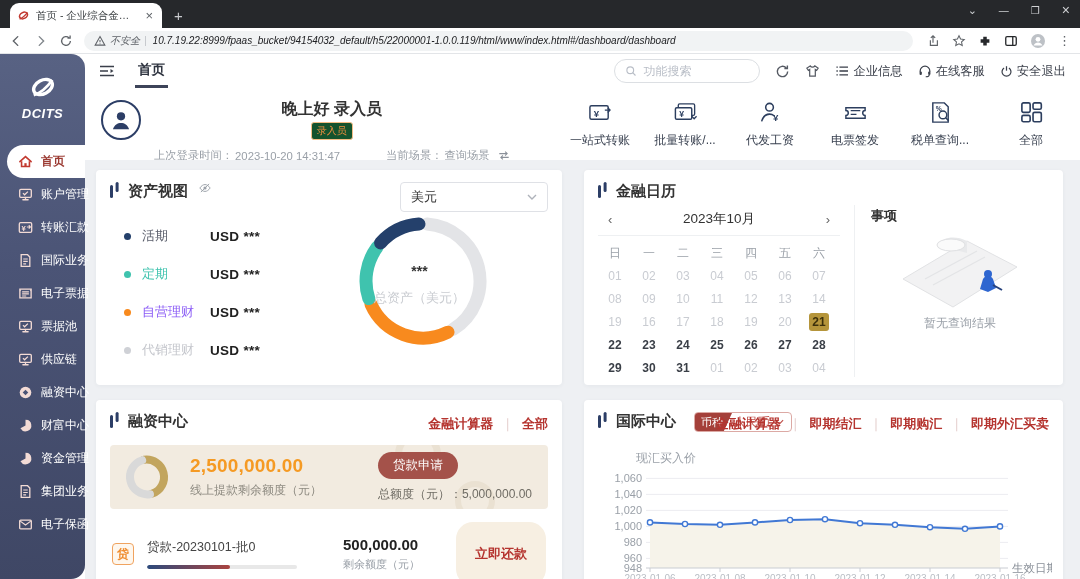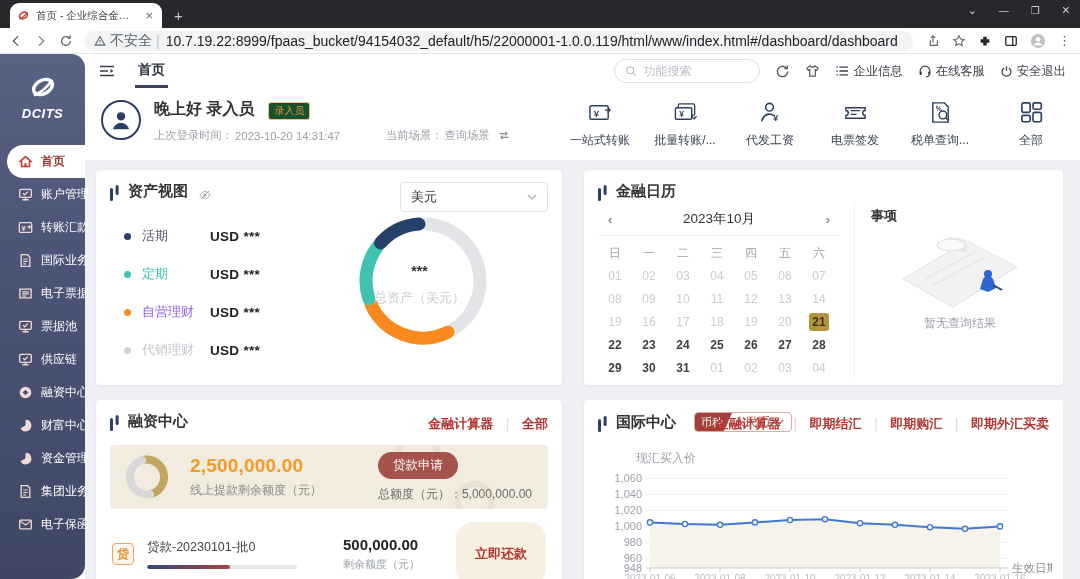--- a/index.html
+++ b/index.html
@@ -12,21 +12,21 @@
   .btab{width:152px;height:25px;background:#fff;border-radius:9px 9px 0 0;margin-left:10px;
     display:flex;align-items:center;padding:0 7px;gap:6px;}
   .btab-title{font-size:10.5px;color:#3c4043;white-space:nowrap;overflow:hidden;text-overflow:ellipsis;flex:1;}
   .btab-close{color:#5f6368;font-size:13px;line-height:1;padding:0 2px;}
   .newtab{color:#c8cacd;font-size:15px;margin:0 0 4px 12px;}
   .win-controls{position:absolute;right:10px;top:2px;display:flex;gap:22px;color:#cfd1d4;font-size:11px;align-items:center;}
   .win-controls span{cursor:default;}
   .toolbar{height:26px;background:#fff;display:flex;align-items:center;padding:0 9px;gap:11px;border-bottom:1px solid #e3e5e8;}
   .nav-ic{color:#5f6368;display:flex;align-items:center;}
   .urlbar{flex:1;max-width:842px;height:20px;background:#f1f3f4;border-radius:10px;display:flex;align-items:center;
-    padding:0 10px;gap:6px;font-size:14px;color:#3c4043;overflow:hidden;}
+    padding:0 10px;gap:6px;font-size:10px;color:#3c4043;overflow:hidden;font-style:italic;}
   .url-warn{color:#5f6368;display:flex;align-items:center;gap:4px;white-space:nowrap;}
   .url-sep{color:#bdc1c6;}
   .url-text{white-space:nowrap;overflow:hidden;text-overflow:ellipsis;color:#202124;}
   .tb-right{display:flex;align-items:center;gap:12px;margin-left:2px;}
 
   
   .app{display:flex;height:525px;background:#fff;}
   .sidebar{width:85px;background:linear-gradient(180deg,#586283 0%,#4b5476 40%,#3f4765 100%);
     border-radius:0 14px 14px 0;flex:none;position:relative;z-index:2;}
   .logo{text-align:center;padding-top:20px;color:#fff;}
@@ -48,37 +48,37 @@
   .search-pill{width:146px;height:24px;border:1px solid #dcdfe3;border-radius:13px;display:flex;align-items:center;
     padding:0 10px;gap:6px;color:#b9bec7;font-size:12px;}
   .hd-ic{color:#555a63;display:flex;}
   .hd-link{display:flex;align-items:center;gap:4px;font-size:12.3px;color:#3a3f4a;cursor:pointer;white-space:nowrap;}
 
   
   .hero{background:#fff;padding:8px 20px 0 16px;display:flex;align-items:flex-start;height:72px;flex:none;}
   .avatar{width:40px;height:40px;border-radius:50%;border:2px solid #2c3e66;display:flex;align-items:center;
     justify-content:center;margin-top:4px;overflow:hidden;}
   .greet-block{margin-left:13px;margin-top:3px;}
-  .greet-line{display:flex;align-items:flex-end;gap:14px;}
+  .greet-line{display:flex;align-items:center;gap:2px;flex-direction:column;}
   .greet{font-size:16px;font-weight:bold;color:#333;}
   .badge{font-size:10px;color:#ee8f3f;border:1px solid #f5bd86;background:#14532d;border-radius:3px;padding:1px 5px;}
   .sub-line{margin-top:8px;font-size:11.3px;color:#9aa0a8;display:flex;gap:8px;align-items:center;}
   .sub-gap{width:30px;}
   .quick{margin-left:auto;display:flex;gap:27px;margin-top:4px;}
   .qa{display:flex;flex-direction:column;align-items:center;gap:7px;font-size:12px;color:#394150;cursor:pointer;width:58px;}
   .qa-ic{width:25px;height:25px;color:#2c3e5e;}
   .qa-ic svg{width:100%;height:100%;}
   .qa-label{white-space:nowrap;max-width:62px;overflow:hidden;text-overflow:ellipsis;}
   .qa.all{margin-left:6px;}
 
   
   .content{flex:1;background:#eef0f3;padding:10px 17px 0 11px;display:grid;
     grid-template-columns:466px 1fr;grid-template-rows:215px 235px;gap:15px 22px;overflow:hidden;}
   .card{background:#fff;border-radius:4px;box-shadow:0 1px 4px rgba(40,50,80,.05);padding:12px 14px;position:relative;overflow:hidden;}
-  .card-head{display:flex;align-items:flex-end;gap:8px;}
+  .card-head{display:flex;align-items:flex-start;gap:8px;}
   .tmark{width:10px;height:16px;flex:none;}
   .card-title{font-size:15px;font-weight:bold;color:#333;white-space:nowrap;}
 
   
   .eye-ic{display:flex;margin-left:2px;cursor:pointer;}
   .currency-select{position:absolute;right:14px;top:12px;width:148px;height:30px;border:1px solid #dfe1e6;border-radius:4px;
     display:flex;align-items:center;justify-content:space-between;padding:0 10px;font-size:13px;color:#333;cursor:pointer;background:#fff;}
   .asset-body{display:flex;margin-top:10px;}
   .legend{width:205px;padding:16px 0 0 14px;display:flex;flex-direction:column;gap:20px;}
   .lg-row{display:flex;align-items:center;font-size:13px;}

